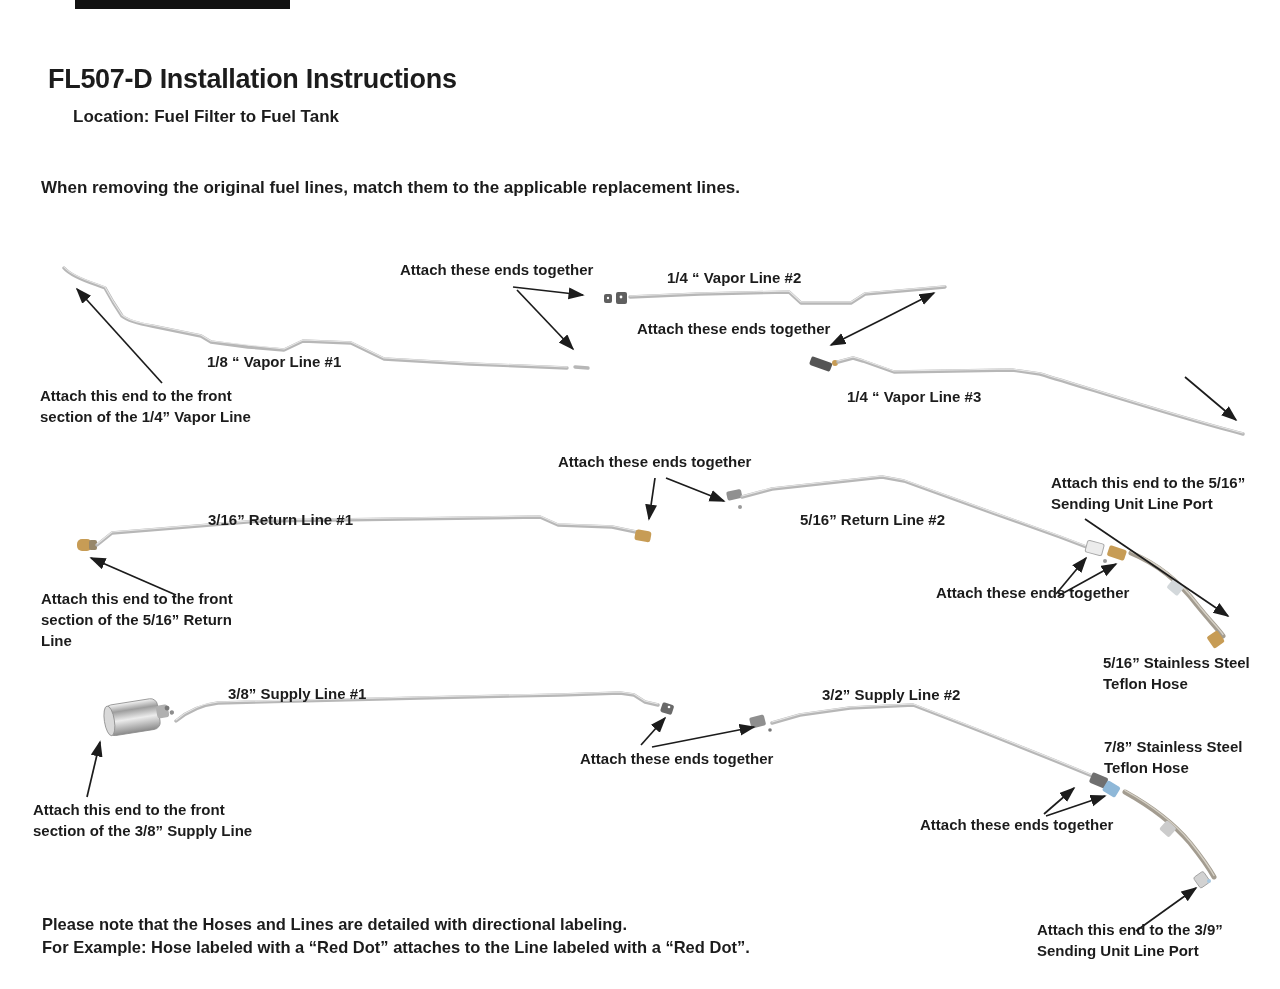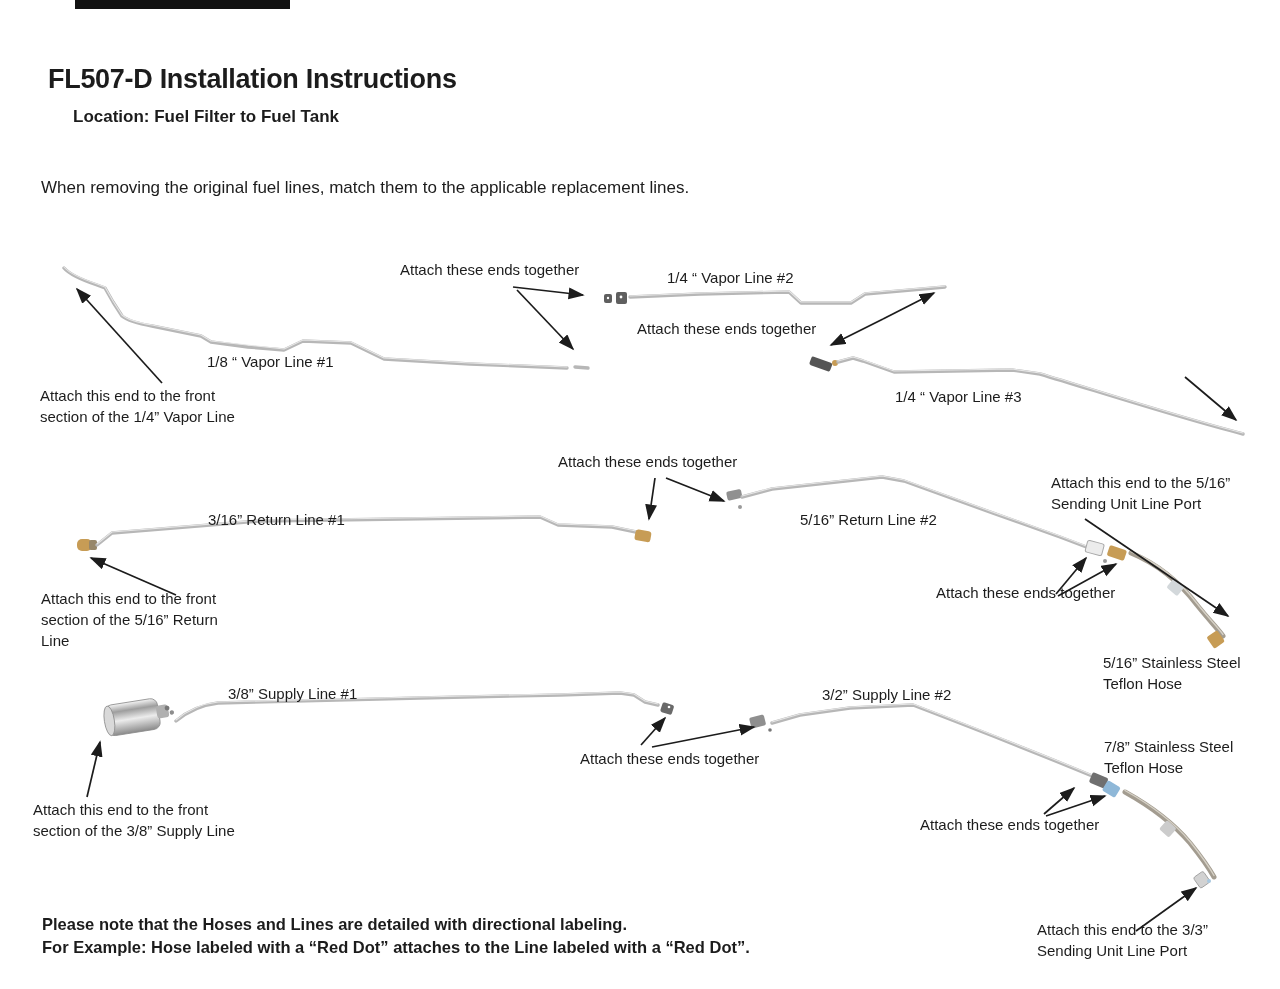--- a/index.html
+++ b/index.html
@@ -1,22 +1,22 @@
 <!DOCTYPE html>
 <html style="--text: #1c1c1c; --tube: #b7b7b7; --hose: #a39c90; --brass: #c79c55; --steel_fitting: #6f6f6f; --band_blue: #8fb8d8; --redact_bar: #121212;"><head>
 <meta charset="utf-8">
 <style>
   html,body{margin:0;padding:0;background:#ffffff;}
   .page{position:relative;width:1280px;height:989px;background:#fff;overflow:hidden;
         font-family:"Liberation Sans", sans-serif;color:var(--text,#1c1c1c);}
   .redact{position:absolute;left:75px;top:0;width:215px;height:9px;background:var(--redact_bar,#121212);}
   .title{position:absolute;left:40px;top:64px;font-size:27px;font-weight:bold;letter-spacing:-0.3px;margin-left:8px;}
   .sub{position:absolute;left:41px;top:107px;font-size:17px;font-weight:bold;margin-left:32px;}
-  .intro{position:absolute;left:41px;top:178px;font-size:17px;font-weight:normal;}
-  .lbl{position:absolute;font-size:15px;line-height:21px;white-space:pre-line;}
+  .intro{position:absolute;left:41px;top:178px;font-size:17px;font-weight:bold;}
+  .lbl{position:absolute;font-size:15px;line-height:21px;white-space:pre-line;font-weight:bold;}
   .foot{position:absolute;font-size:16.5px;font-weight:bold;}
   svg.diagram{position:absolute;left:0;top:0;z-index:1;}
   .txt{z-index:2;}
   .tube{fill:none;stroke:var(--tube,#b7b7b7);stroke-width:3.4;stroke-linecap:round;stroke-linejoin:round;}
   .tube-hl{fill:none;stroke:#e6e6e6;stroke-width:1.1;stroke-linecap:round;stroke-linejoin:round;}
   .hose{fill:none;stroke:var(--hose,#a39c90);stroke-width:5;stroke-linecap:round;stroke-linejoin:round;}
   .hose-hl{fill:none;stroke:#d6d1c6;stroke-width:1.4;stroke-linecap:round;stroke-linejoin:round;}
   .arrow{fill:none;stroke:var(--text,#1c1c1c);stroke-width:1.7;}
 </style>
 </head>
@@ -168,21 +168,21 @@
   <div class="title txt">FL507-D Installation Instructions</div>
   <div class="sub txt">Location: Fuel Filter to Fuel Tank</div>
   <div class="intro txt">When removing the original fuel lines, match them to the applicable replacement lines.</div>
 
   <div class="lbl txt" style="left:400px;top:259px">Attach these ends together</div>
   <div class="lbl txt" style="left:207px;top:351px">1/8 “ Vapor Line #1</div>
   <div class="lbl txt" style="left:40px;top:385px">Attach this end  to the front
 section of the 1/4” Vapor Line</div>
   <div class="lbl txt" style="left:667px;top:267px">1/4 “ Vapor Line #2</div>
   <div class="lbl txt" style="left:637px;top:318px">Attach these ends together</div>
-  <div class="lbl txt" style="left:895px;top:386px">1/4 “ Vapor Line #3</div>
+  <div class="lbl txt" style="left:847px;top:386px">1/4 “ Vapor Line #3</div>
 
   <div class="lbl txt" style="left:558px;top:451px">Attach these ends together</div>
   <div class="lbl txt" style="left:208px;top:509px">3/16” Return Line #1</div>
   <div class="lbl txt" style="left:41px;top:588px">Attach this end to the front
 section of the 5/16” Return
 Line</div>
   <div class="lbl txt" style="left:800px;top:509px">5/16” Return Line #2</div>
   <div class="lbl txt" style="left:1051px;top:472px">Attach this end to the 5/16”
 Sending Unit Line Port</div>
   <div class="lbl txt" style="left:936px;top:582px">Attach these ends together</div>
@@ -190,19 +190,19 @@
 Teflon Hose</div>
 
   <div class="lbl txt" style="left:228px;top:683px">3/8” Supply Line #1</div>
   <div class="lbl txt" style="left:822px;top:684px">3/2” Supply Line #2</div>
   <div class="lbl txt" style="left:580px;top:748px">Attach these ends together</div>
   <div class="lbl txt" style="left:1104px;top:736px">7/8” Stainless Steel
 Teflon Hose</div>
   <div class="lbl txt" style="left:33px;top:799px">Attach this end to the front
 section of the 3/8” Supply Line</div>
   <div class="lbl txt" style="left:920px;top:814px">Attach these ends together</div>
-  <div class="lbl txt" style="left:1037px;top:919px">Attach this end to the 3/3”
+  <div class="lbl txt" style="left:1037px;top:919px">Attach this end to the 3/9”
 Sending Unit Line Port</div>
 
   <div class="foot txt" style="left:42px;top:915px">Please note that the Hoses and Lines are detailed with directional labeling.</div>
   <div class="foot txt" style="left:42px;top:938px">For Example: Hose labeled with a “Red Dot” attaches to the Line labeled with a “Red Dot”.</div>
 
 </div>
 
 </body></html>

